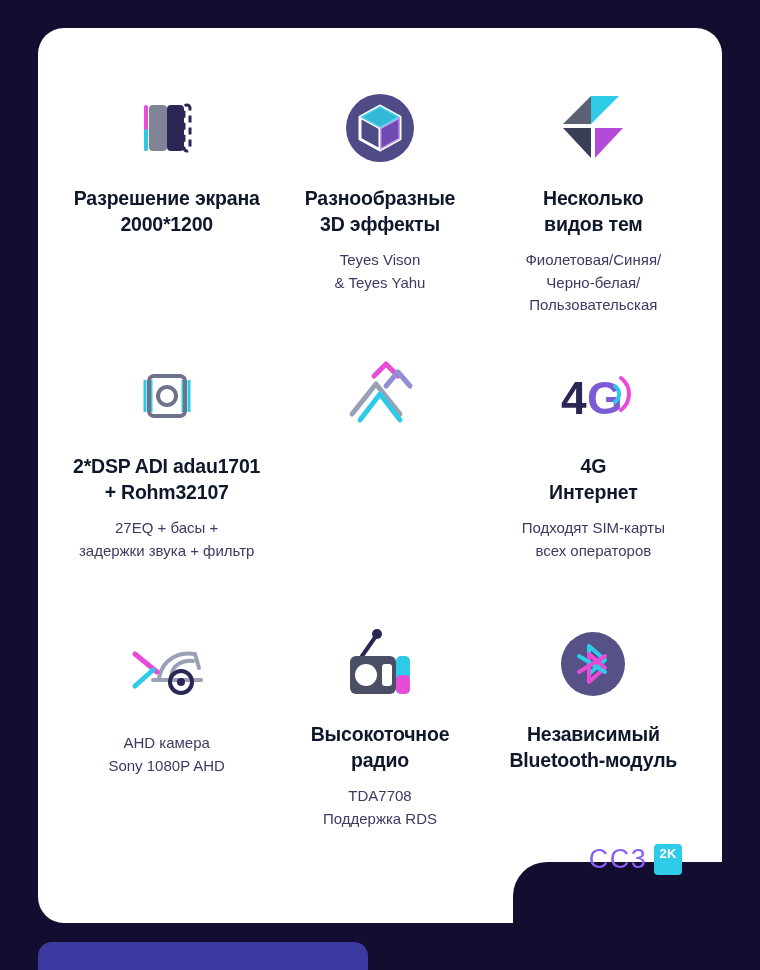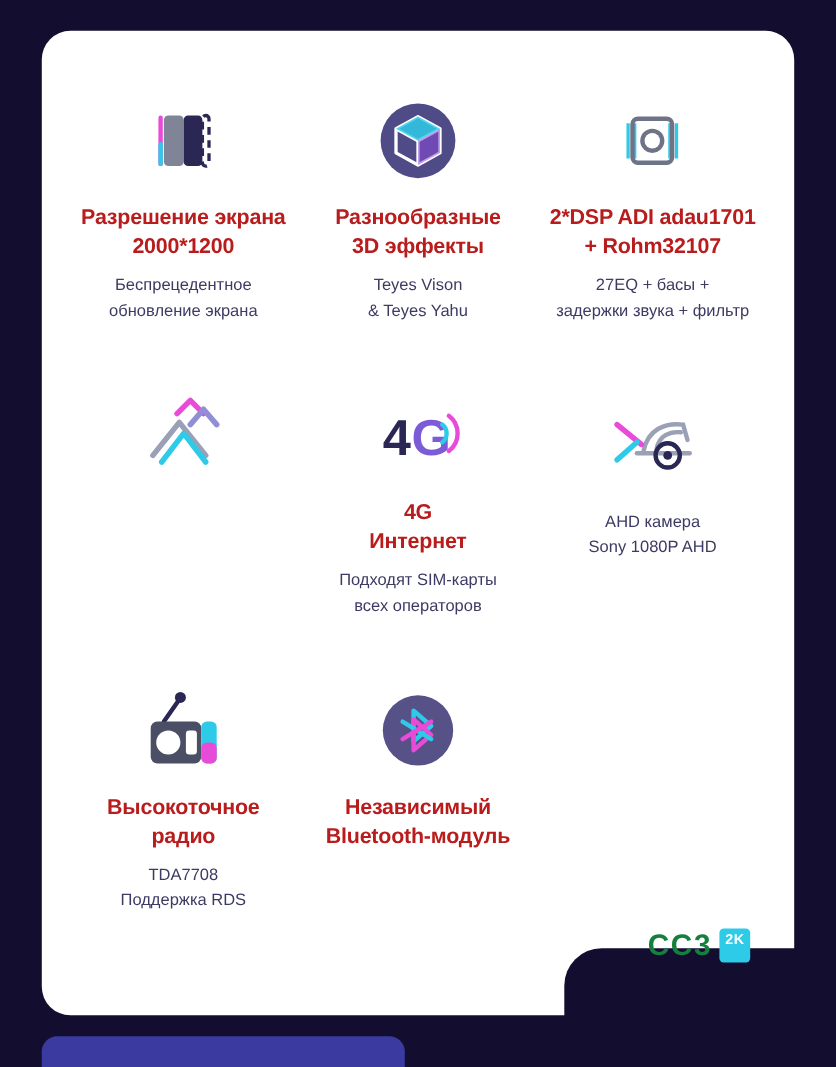--- a/index.html
+++ b/index.html
@@ -55,43 +55,43 @@
   }
   .icon-wrap {
     height: 112px;
     display: flex;
     align-items: center;
     justify-content: center;
   }
   .title {
     font-size: 19.5px;
     font-weight: bold;
-    color: #b91c1c;
+    color: #0f172a;
     line-height: 1.32;
     letter-spacing: -0.2px;
     margin-top: 2px;
   }
   .sub {
     font-size: 15px;
     color: #3d3a63;
     line-height: 1.5;
     margin-top: 12px;
   }
   .logo {
     position: absolute;
     right: 40px;
     bottom: 48px;
     display: flex;
     align-items: center;
     gap: 7px;
   }
   .logo-text {
     font-size: 27px;
-    font-weight: bold;
-    color: #15803d;
+    font-weight: normal;
+    color: #8b5cf6;
     letter-spacing: 1.5px;
   }
   .logo-badge {
     background: #2ecbe9;
     color: #ffffff;
     font-size: 13px;
     font-weight: bold;
     border-radius: 4px;
     padding: 2px 5px 14px 5px;
     letter-spacing: 0.5px;
@@ -122,40 +122,52 @@
         <div class="icon-wrap">
           <svg width="84" height="78" viewBox="0 0 84 78">
             <rect x="24" y="16" width="18" height="46" rx="4" fill="#7f8596"></rect>
             <rect x="42" y="16" width="17" height="46" rx="4" fill="#2b2754"></rect>
             <rect x="59" y="16" width="6" height="46" rx="3" fill="none" stroke="#2b2754" stroke-width="3" stroke-dasharray="7 5"></rect>
             <rect x="19" y="16" width="4" height="46" rx="2" fill="#e84bd8"></rect>
             <rect x="19" y="40" width="4" height="22" rx="2" fill="#2ecbe9"></rect>
           </svg>
         </div>
         <div class="title">Разрешение экрана<br>2000*1200</div>
-        <div class="sub">Беспрецедентное<br>обновление экрана</div>
       </div>
 
       <div class="cell">
         <div class="icon-wrap">
           <svg width="84" height="84" viewBox="0 0 84 84">
             <circle cx="42" cy="42" r="34" fill="#4f4b86"></circle>
             <g fill="none" stroke="#ffffff" stroke-width="3" stroke-linejoin="round">
               <path d="M42 20 L62 31 L62 53 L42 64 L22 53 L22 31 Z"></path>
               <path d="M22 31 L42 42 L62 31"></path>
               <path d="M42 42 L42 64"></path>
             </g>
             <path d="M42 20 L62 31 L42 42 L22 31 Z" fill="#2ecbe9" opacity="0.85"></path>
             <path d="M42 42 L62 31 L62 53 L42 64 Z" fill="#8d4bd8" opacity="0.55"></path>
           </svg>
         </div>
         <div class="title">Разнообразные<br>3D эффекты</div>
         <div class="sub">Teyes Vison<br>&amp; Teyes Yahu</div>
       </div>
 
+      <div class="cell">
+        <div class="icon-wrap">
+          <svg width="88" height="84" viewBox="0 0 88 84">
+            <path d="M42 10 L42 38 L14 38 Z" fill="#5b6075"></path>
+            <path d="M42 10 L70 10 L42 38 Z" fill="#2ecbe9"></path>
+            <path d="M42 42 L42 72 L14 42 Z" fill="#3a3f55"></path>
+            <path d="M46 42 L74 42 L46 72 Z" fill="#b44bd8"></path>
+            <path d="M46 10 L74 10 L74 38 Z" fill="#6d5bd0" opacity="0.0"></path>
+          </svg>
+        </div>
+        <div class="title">Несколько<br>видов тем</div>
+        <div class="sub">Фиолетовая/Синяя/<br>Черно-белая/<br>Пользовательская</div>
+      </div>
 
       <div class="cell">
         <div class="icon-wrap">
           <svg width="88" height="84" viewBox="0 0 88 84">
             <g stroke="#2ecbe9" stroke-width="3">
               <line x1="22" y1="26" x2="22" y2="58"></line>
               <line x1="28" y1="26" x2="28" y2="58"></line>
               <line x1="60" y1="26" x2="60" y2="58"></line>
               <line x1="66" y1="26" x2="66" y2="58"></line>
             </g>

